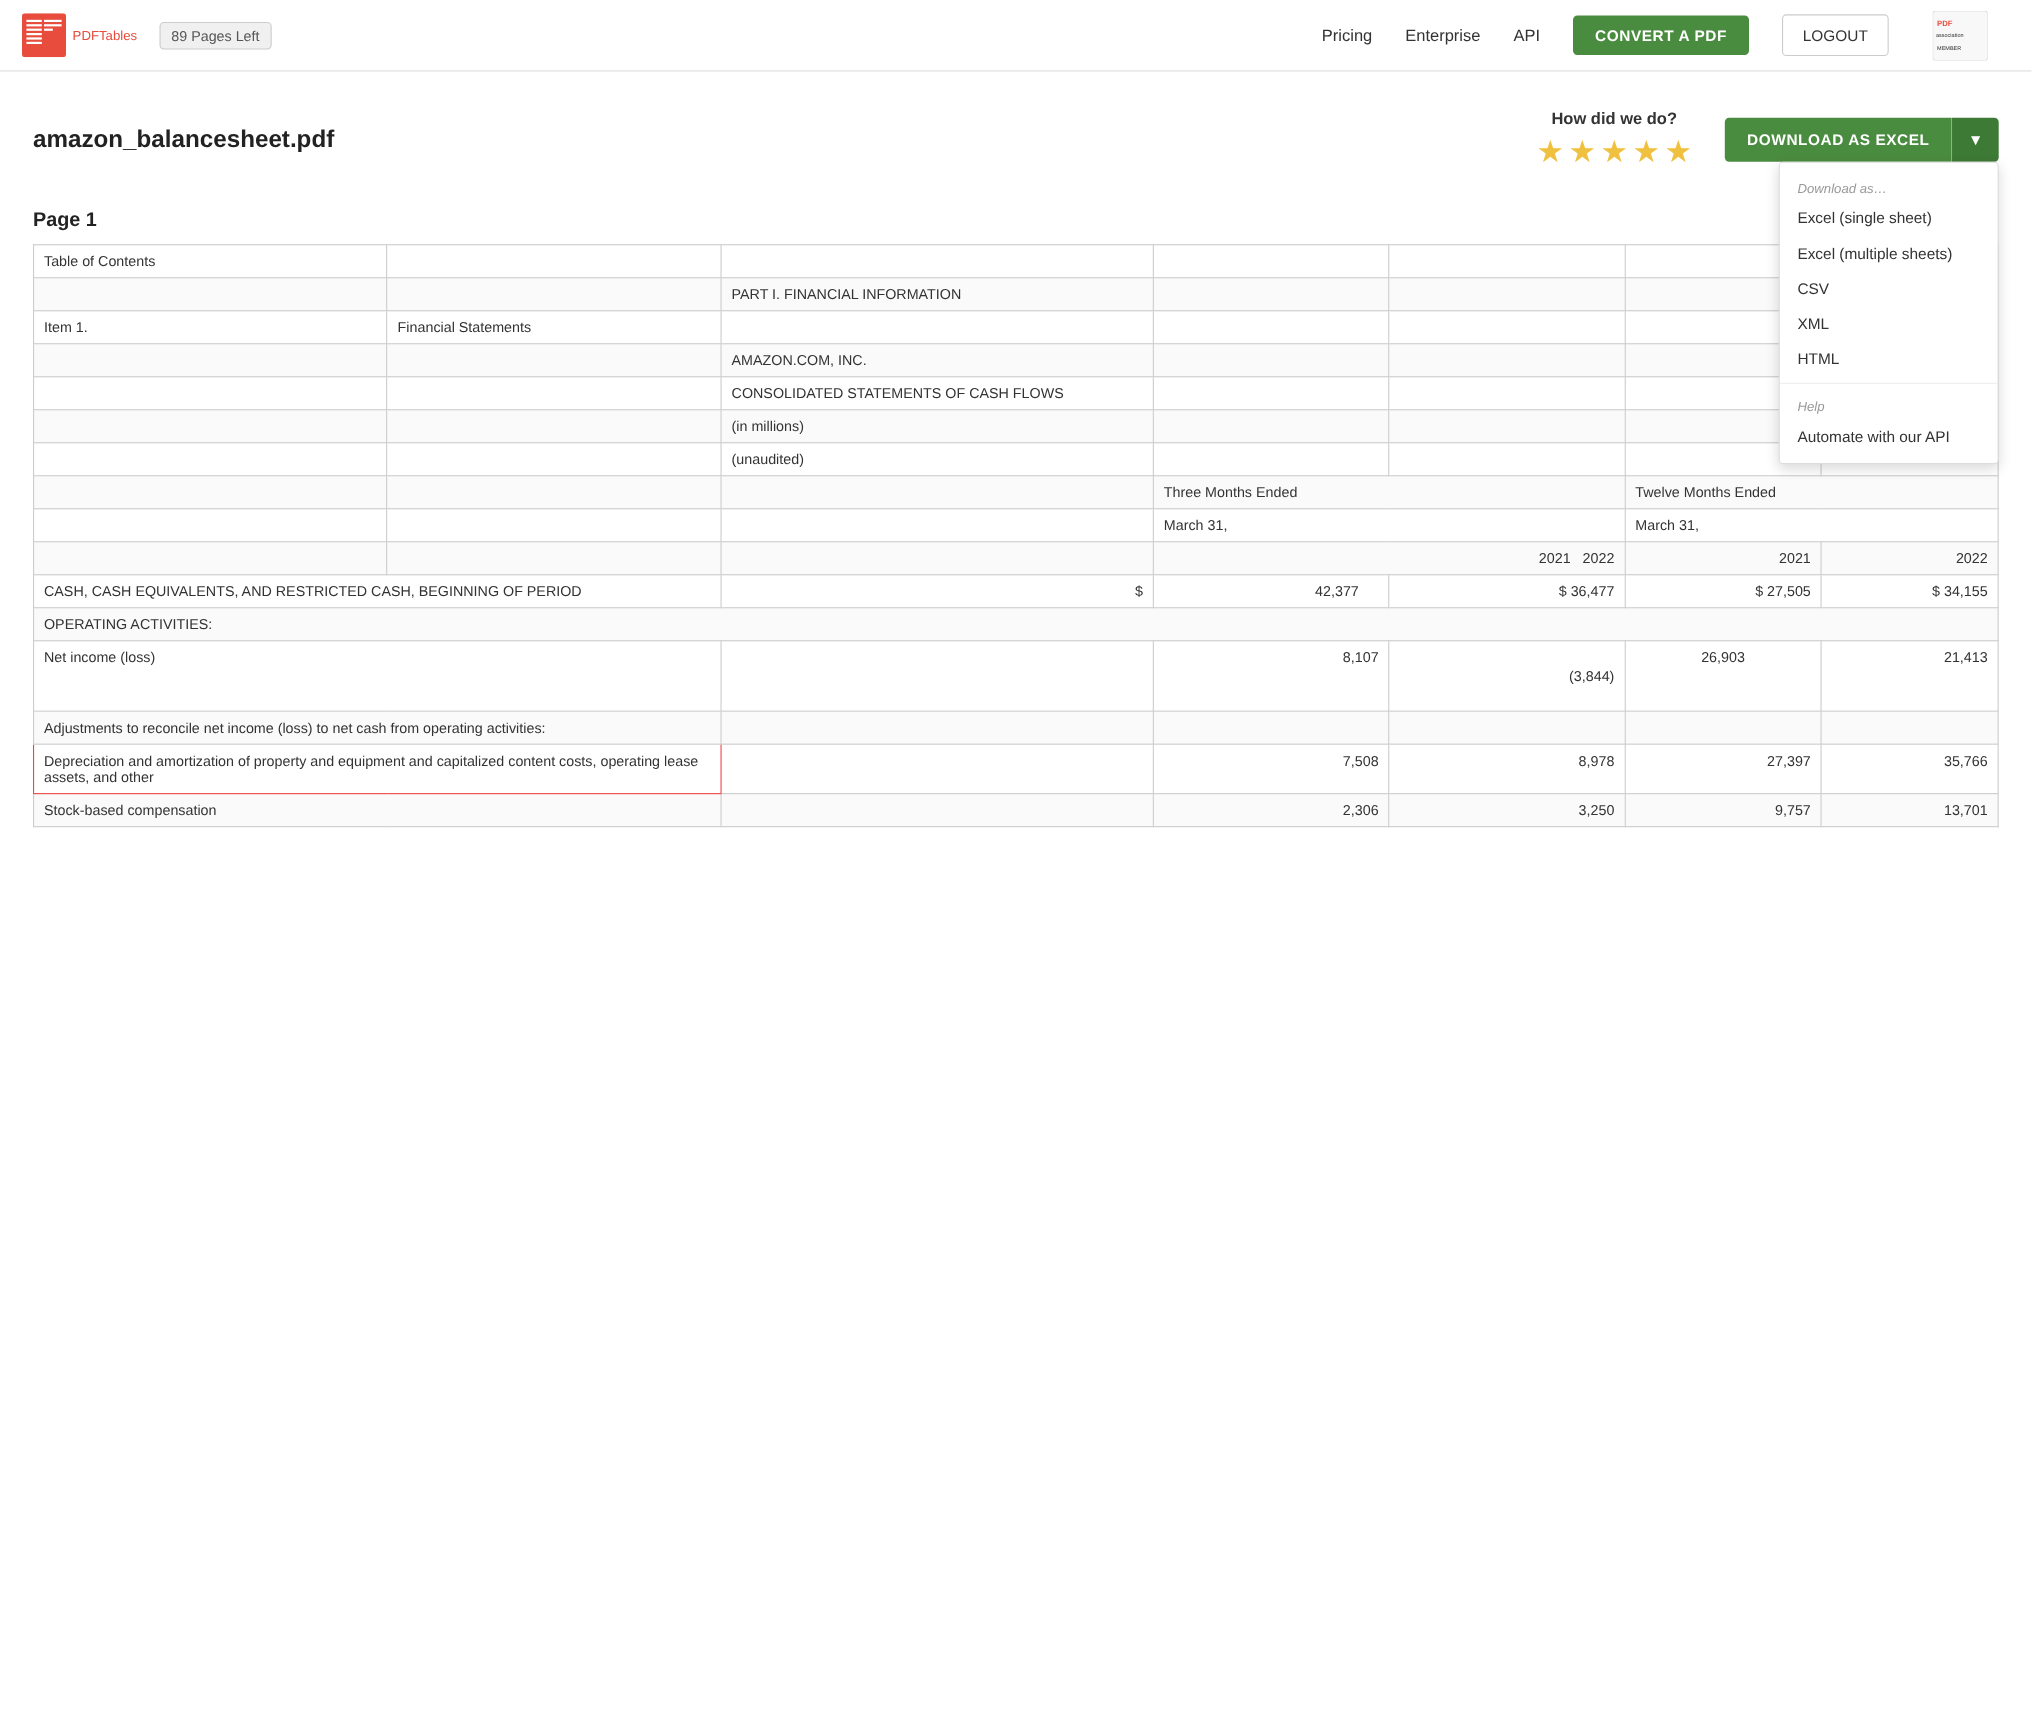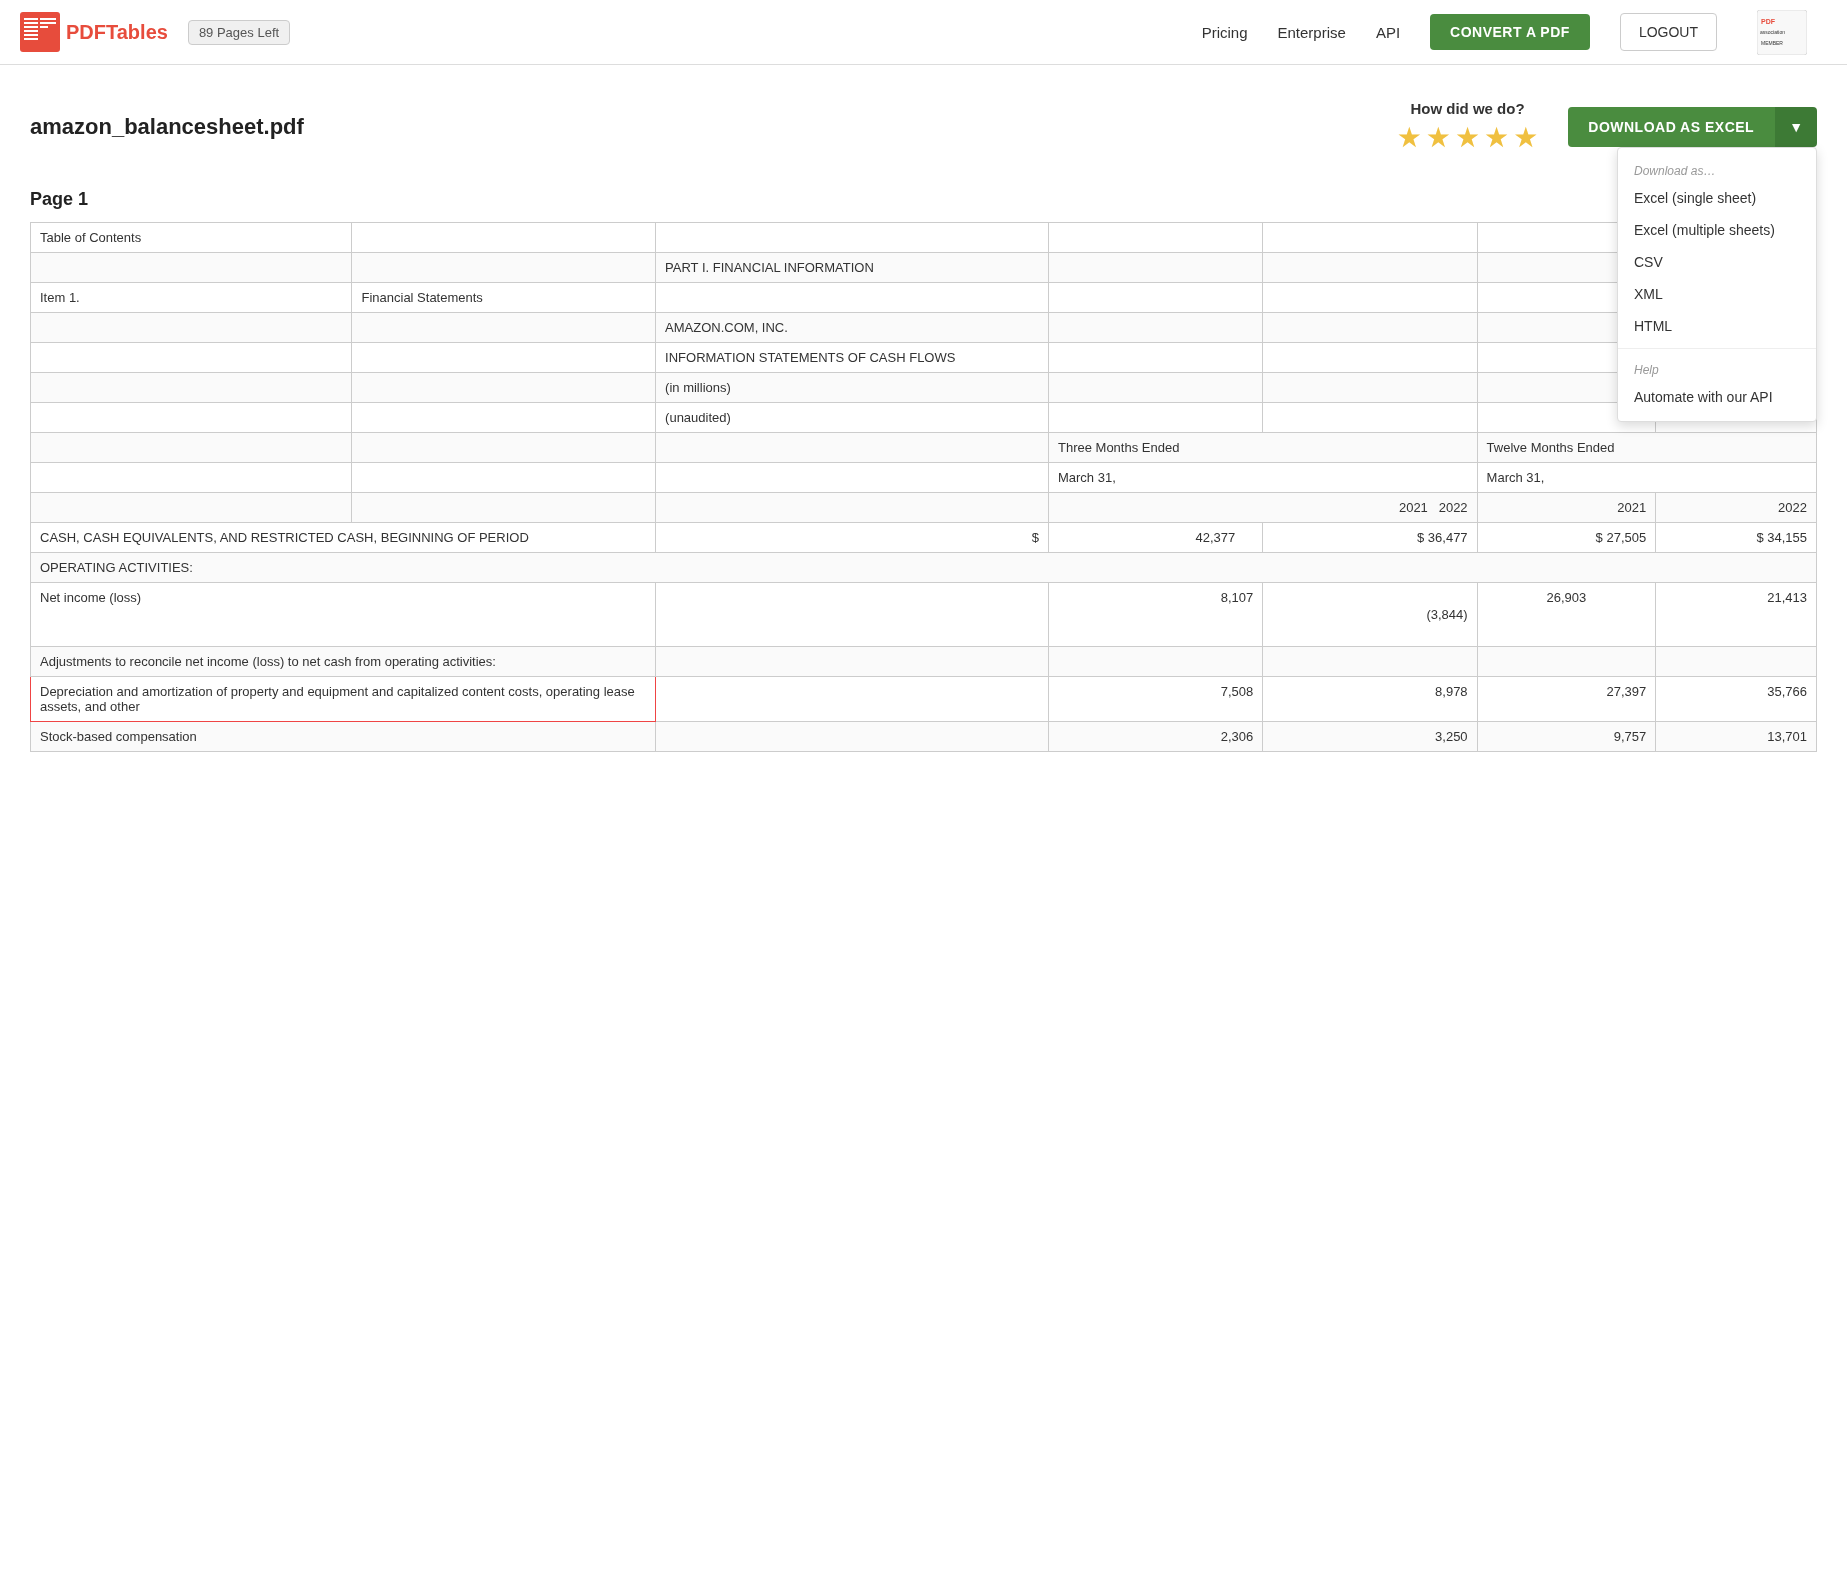--- a/index.html
+++ b/index.html
@@ -18,22 +18,22 @@
       display: flex;
       align-items: center;
       gap: 6px;
       margin-right: 20px;
     }
     .logo-icon {
       width: 40px;
       height: 40px;
     }
     .logo-text {
-      font-size: 20px;
-      font-weight: bold;
+      font-size: 12px;
+      font-weight: normal;
       color: #333;
     }
     .logo-text span { color: #e74c3c; }
     .pages-badge {
       background: #f0f0f0;
       border: 1px solid #ccc;
       border-radius: 4px;
       padding: 4px 10px;
       font-size: 13px;
       color: #555;
@@ -315,21 +315,21 @@
         <td class="col-3">AMAZON.COM, INC.</td>
         <td class="col-4"></td>
         <td class="col-5"></td>
         <td class="col-6"></td>
         <td class="col-7"></td>
       </tr>
 
       <tr>
         <td class="col-1"></td>
         <td class="col-2"></td>
-        <td class="col-3">INFORMATION STATEMENTS OF CASH FLOWS</td>
+        <td class="col-3">CONSOLIDATED STATEMENTS OF CASH FLOWS</td>
         <td class="col-4"></td>
         <td class="col-5"></td>
         <td class="col-6"></td>
         <td class="col-7"></td>
       </tr>
 
       <tr>
         <td class="col-1"></td>
         <td class="col-2"></td>
         <td class="col-3">(in millions)</td>

